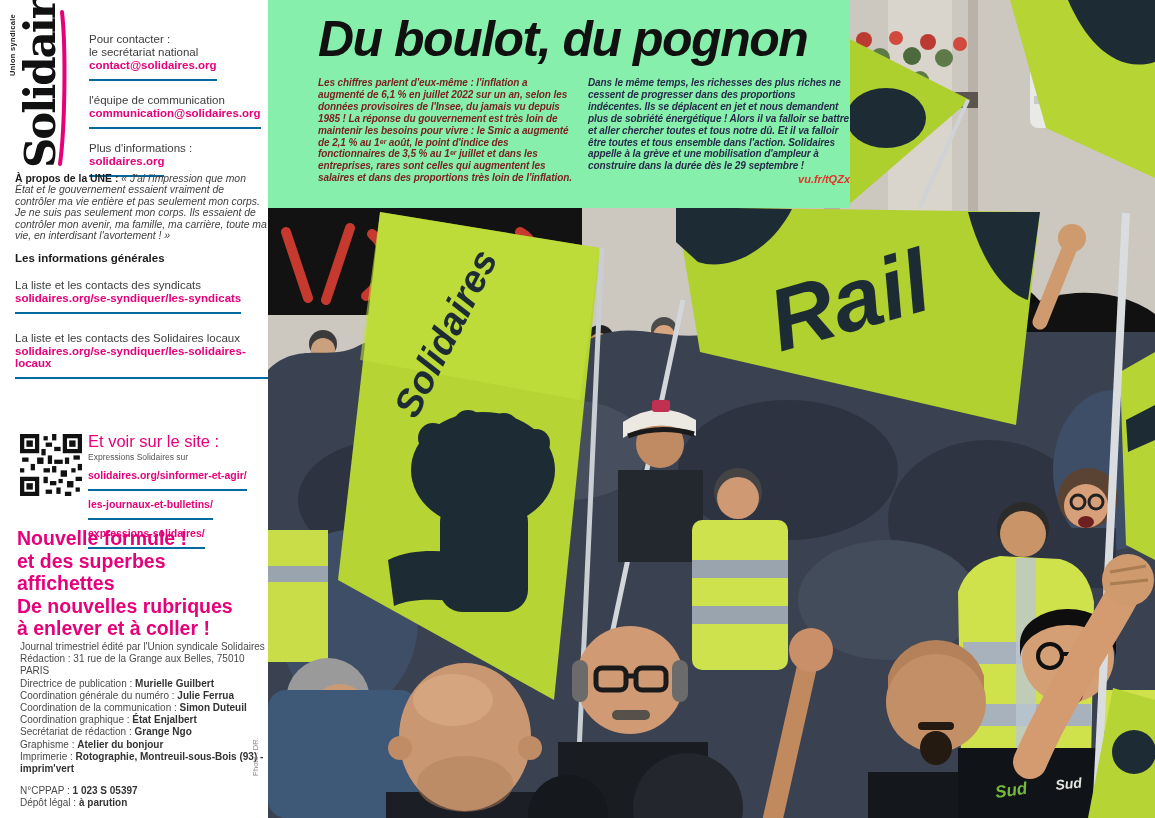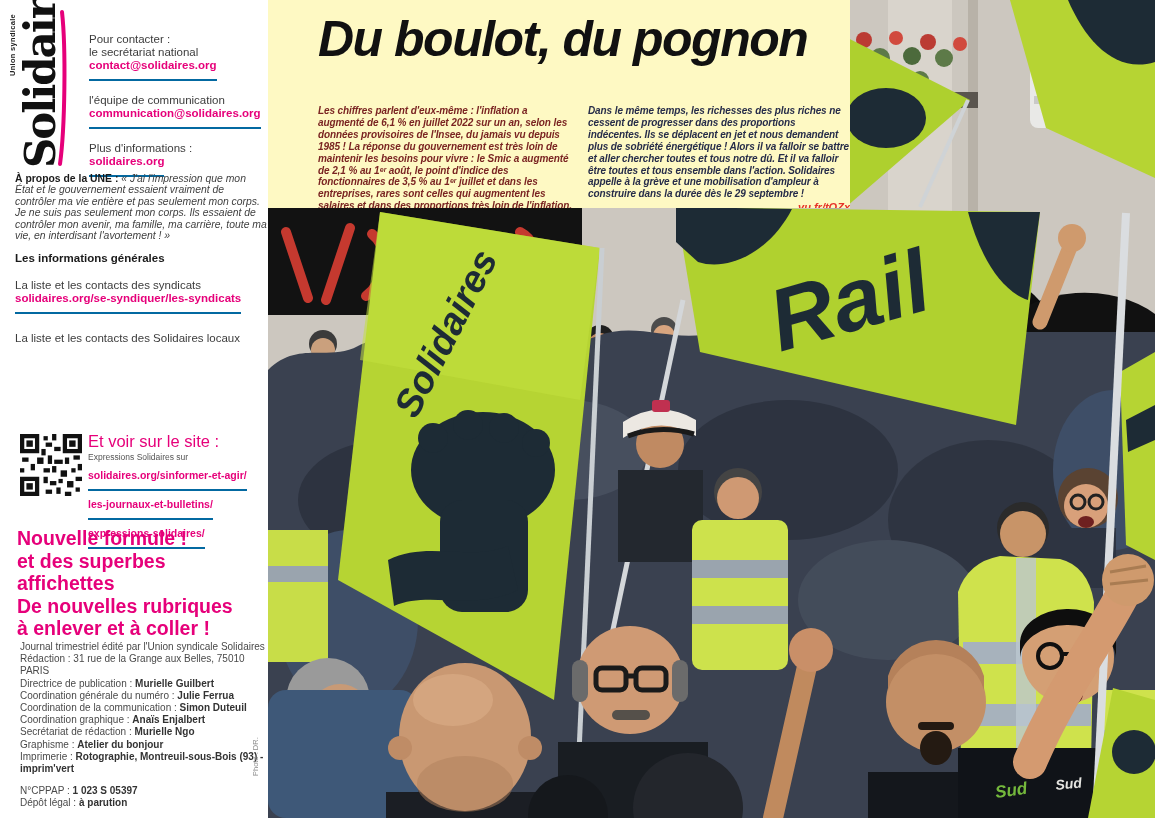--- a/index.html
+++ b/index.html
@@ -41,25 +41,25 @@
   #imprint b{color:#333;}
   #imprint .sp{height:10px;}
   #credit{left:251px;top:776px;transform:rotate(-90deg);transform-origin:0 0;
           font-size:7.5px;color:#8a8a8a;white-space:nowrap;}
 
   
   #photo{left:268px;top:0;width:887px;height:818px;z-index:1;}
   #photo svg{display:block;width:100%;height:100%;}
 
   
-  #headbox{left:268px;top:0;width:582px;height:208px;background:#fef9c3;z-index:2;overflow:hidden;}
+  #headbox{left:268px;top:0;width:582px;height:208px;background:#86efac;z-index:2;overflow:hidden;}
   #headline{margin:10px 0 0 50px;font-size:50px;font-weight:bold;font-style:italic;
             letter-spacing:-1.5px;color:#111;white-space:nowrap;}
   #cols{display:flex;margin:9px 0 0 50px;gap:14px;}
-  .col{font-weight:bold;font-style:italic;font-size:10px;line-height:11.9px;letter-spacing:-.1px;margin-top:28px;}
+  .col{font-weight:bold;font-style:italic;font-size:10px;line-height:11.9px;letter-spacing:-.1px;}
   #col1{width:256px;color:#7a2422;}
   #col2wrap{width:262px;}
   #col2{color:#262c49;}
   #vulink{text-align:right;color:#e63329;font-weight:bold;font-style:italic;font-size:11px;margin-top:1px;}
 </style>
 </head>
 <body>
 
 <div id="page">
 
@@ -363,20 +363,21 @@
   </div>
 
   <div id="infos" class="abs smalltext">
     <h4>Les informations générales</h4>
     <div class="item">
       <div class="lbl">La liste et les contacts des syndicats</div>
       <a class="plink" href="#">solidaires.org/se-syndiquer/les-syndicats</a>
     </div>
     <div class="item">
       <div class="lbl">La liste et les contacts des Solidaires locaux</div>
+      <a class="plink" href="#">solidaires.org/se-syndiquer/les-solidaires-locaux</a>
     </div>
   </div>
 
   <svg id="qr" class="abs" width="62" height="62" viewBox="0 0 29 29">
     <rect width="29" height="29" fill="#fff"></rect>
     <g fill="#111">
       <rect x="0" y="0" width="9" height="9"></rect>
         <rect x="20" y="0" width="9" height="9"></rect>
         <rect x="0" y="20" width="9" height="9"></rect>
       <rect x="2" y="2" width="5" height="5" fill="#fff"></rect>
@@ -429,22 +430,22 @@
     <div>De nouvelles rubriques</div>
     <div>à enlever et à coller !</div>
   </div>
 
   <div id="imprint" class="abs">
     <div><span>Journal trimestriel édité par l'Union syndicale Solidaires</span><b></b></div>
     <div><span>Rédaction : 31 rue de la Grange aux Belles, 75010 PARIS</span><b></b></div>
     <div><span>Directrice de publication : </span><b>Murielle Guilbert</b></div>
     <div><span>Coordination générale du numéro : </span><b>Julie Ferrua</b></div>
     <div><span>Coordination de la communication : </span><b>Simon Duteuil</b></div>
-    <div><span>Coordination graphique : </span><b>Anaïs Enjalbert</b></div>
-    <div><span>Secrétariat de rédaction : </span><b>Murielle Ngo</b></div>
+    <div><span>Coordination graphique : </span><b>État Enjalbert</b></div>
+    <div><span>Secrétariat de rédaction : </span><b>Grange Ngo</b></div>
     <div><span>Graphisme : </span><b>Atelier du bonjour</b></div>
     <div><span>Imprimerie : </span><b>Rotographie, Montreuil-sous-Bois (93) - imprim'vert</b></div>
     <div class="sp"></div>
     <div><span>N°CPPAP : </span><b>1 023 S 05397</b></div>
     <div><span>Dépôt légal : </span><b>à parution</b></div>
   </div>
 
   <div id="credit" class="abs">Photo : DR.</div>
 
 </div>

